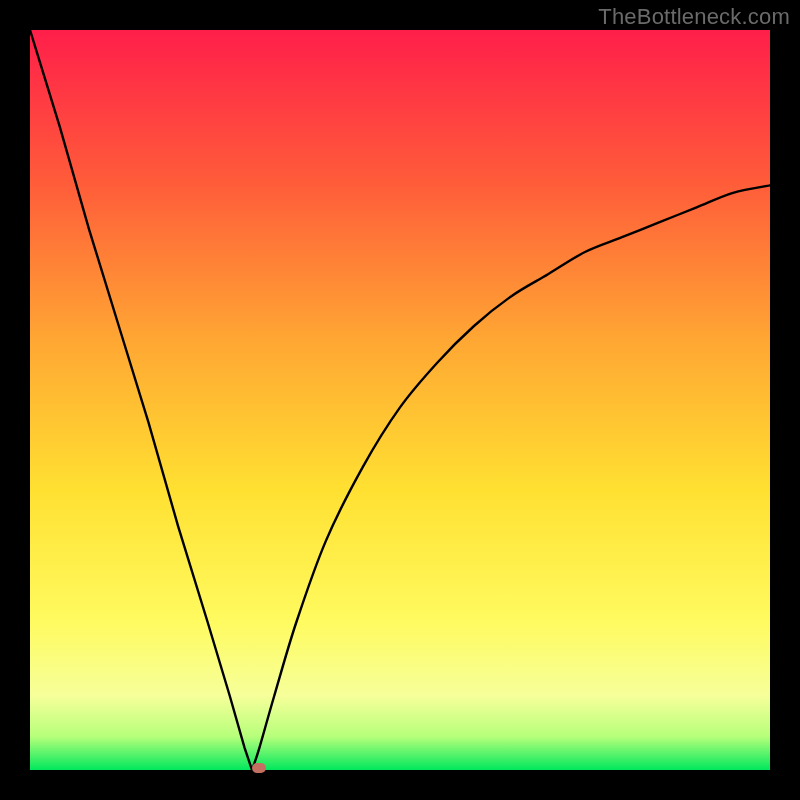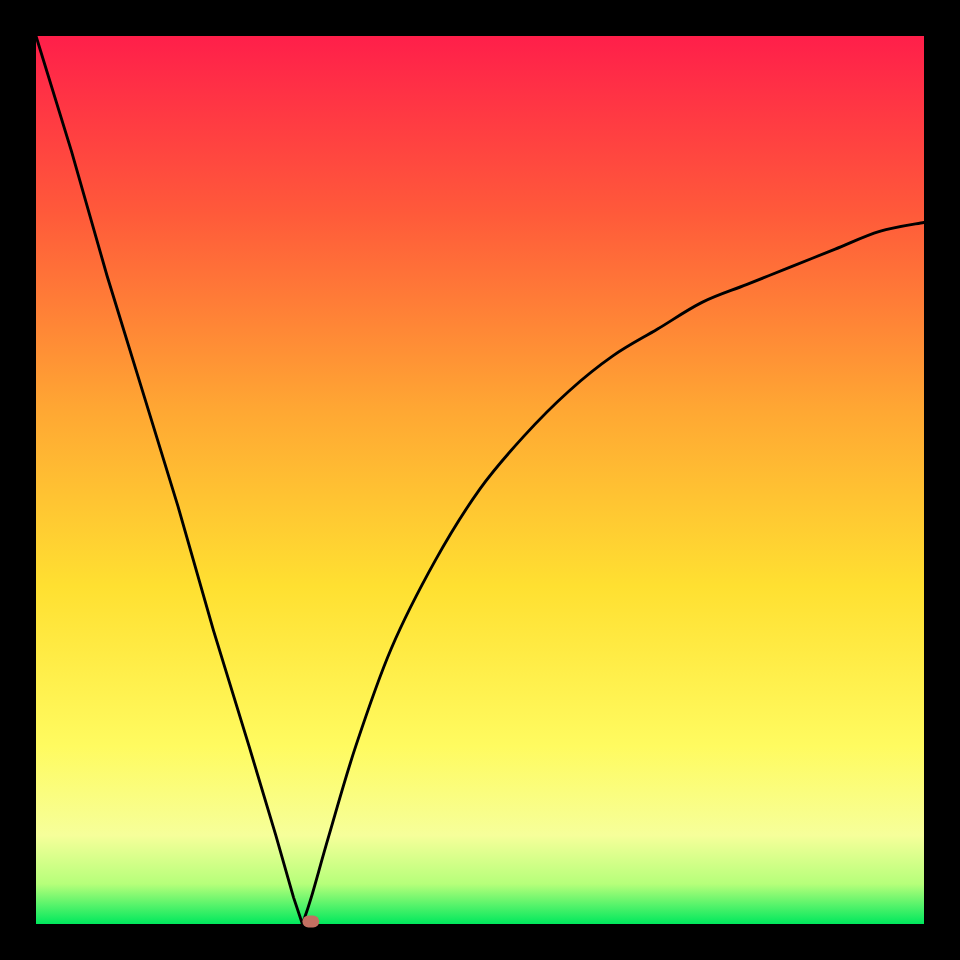--- a/index.html
+++ b/index.html
@@ -45,20 +45,21 @@
     height: 10px;
     background: #c37062;
     border-radius: 5px;
   }
 </style>
 </head>
 <body>
 
 <div class="frame">
 
+  <div class="watermark">TheBottleneck.com</div>
 
   <div class="plot">
     <svg viewBox="0 0 740 740" preserveAspectRatio="none">
       <defs>
         <linearGradient id="bg-grad" x1="0" y1="0" x2="0" y2="1">
         <stop offset="0%" stop-color="#ff1f4a"></stop>
             <stop offset="20%" stop-color="#ff5a3a"></stop>
             <stop offset="42%" stop-color="#ffa733"></stop>
             <stop offset="62%" stop-color="#ffe031"></stop>
             <stop offset="80%" stop-color="#fffb60"></stop>

